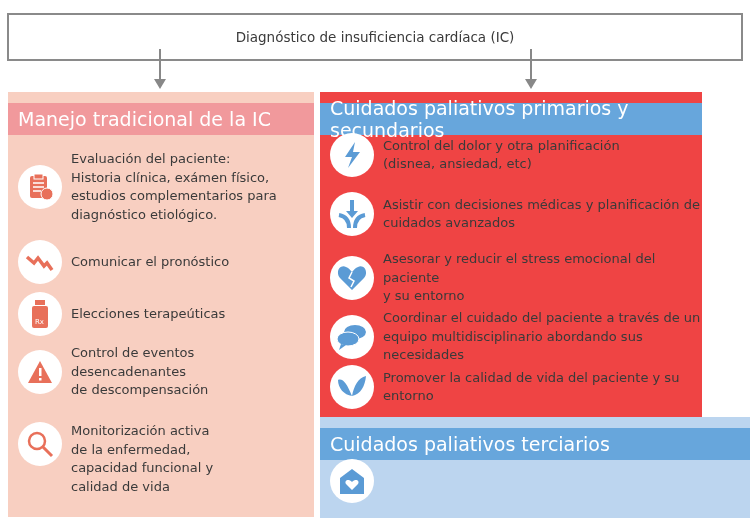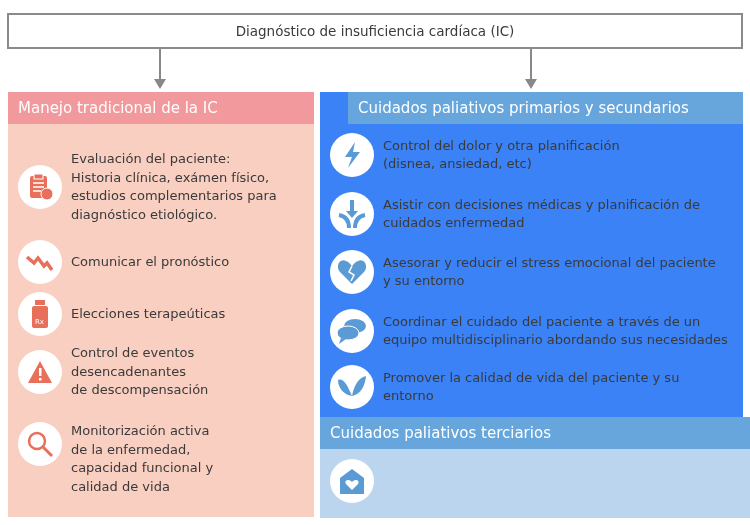--- a/index.html
+++ b/index.html
@@ -1,27 +1,27 @@
 <!DOCTYPE html>
 <html><head>
 <meta charset="utf-8">
 <style>
   *{box-sizing:border-box;margin:0;padding:0;}
   body{width:750px;height:525px;background:#fff;font-family:"DejaVu Sans",sans-serif;color:#3a3a3a;position:relative;overflow:hidden;}
-  .top{position:absolute;left:7px;top:13px;width:736px;height:36px;border:2px solid #8a8a8a;background:#fff;display:flex;align-items:center;justify-content:center;font-size:13.5px;}
+  .top{position:absolute;left:7px;top:13px;width:736px;height:48px;border:2px solid #8a8a8a;background:#fff;display:flex;align-items:center;justify-content:center;font-size:13.5px;}
   .arrow{position:absolute;width:2px;background:#888;}
   .arrow::after{content:"";position:absolute;left:-5px;bottom:-8px;border-left:6px solid transparent;border-right:6px solid transparent;border-top:10px solid #888;}
   .panel{position:absolute;}
-  .phead{height:32px;color:#fff;font-size:15px;display:flex;align-items:center;padding-left:10px;}
+  .phead{height:32px;color:#fff;font-size:19px;display:flex;align-items:center;padding-left:10px;margin-top:11px;}
   .item{display:flex;align-items:center;position:absolute;left:10px;}
   .circle{width:44px;height:44px;border-radius:50%;background:#fff;flex:0 0 44px;display:flex;align-items:center;justify-content:center;}
   .txt{margin-left:9px;font-size:13px;line-height:18.5px;}
   .left{left:8px;top:92px;width:306px;height:425px;background:#f8cfc1;}
   .left .phead{background:#f1999c;}
-  .right{left:320px;top:92px;width:423px;height:325px;background:#3b82f6;padding-left:28px;}
+  .right{left:320px;top:92px;width:382px;height:325px;background:#ef4444;}
   .right .phead{background:#67a6dc;}
   .right2{left:320px;top:417px;width:506px;height:101px;background:#bcd5ef;}
   .right2 .phead{background:#67a6dc;}
 </style>
 </head>
 <body>
 
 <div class="top">
     <span>Diagnóstico de insuficiencia cardíaca (IC)</span>
   </div>
@@ -114,21 +114,21 @@
   <div class="item" style="top:100px">
     <div class="circle">
         <svg width="32" height="30">
           <path d="M16 1v14" stroke="#5b9bd5" stroke-width="4"></path>
           <path d="M10 12l6 7 6-7z" fill="#5b9bd5"></path>
           <path d="M13 29c0-8-4-12-10-13M19 29c0-8 4-12 10-13" stroke="#5b9bd5" stroke-width="4" fill="none"></path>
         </svg>
       </div>
     <div class="txt">
         <div>Asistir con decisiones médicas y planificación de</div>
-        <div>cuidados enfermedad</div>
+        <div>cuidados avanzados</div>
       </div>
   </div>
   <div class="item" style="top:158px">
     <div class="circle">
         <svg width="30" height="26">
           <path d="M15 25L3 13C-2 7 3-1 9 2c3 1 5 4 6 5 1-1 3-4 6-5 6-3 11 5 6 11z" fill="#5b9bd5"></path>
           <path d="M15 7l-3 6 5 3-3 6" stroke="#fff" stroke-width="1.5" fill="none"></path>
         </svg>
       </div>
     <div class="txt">

